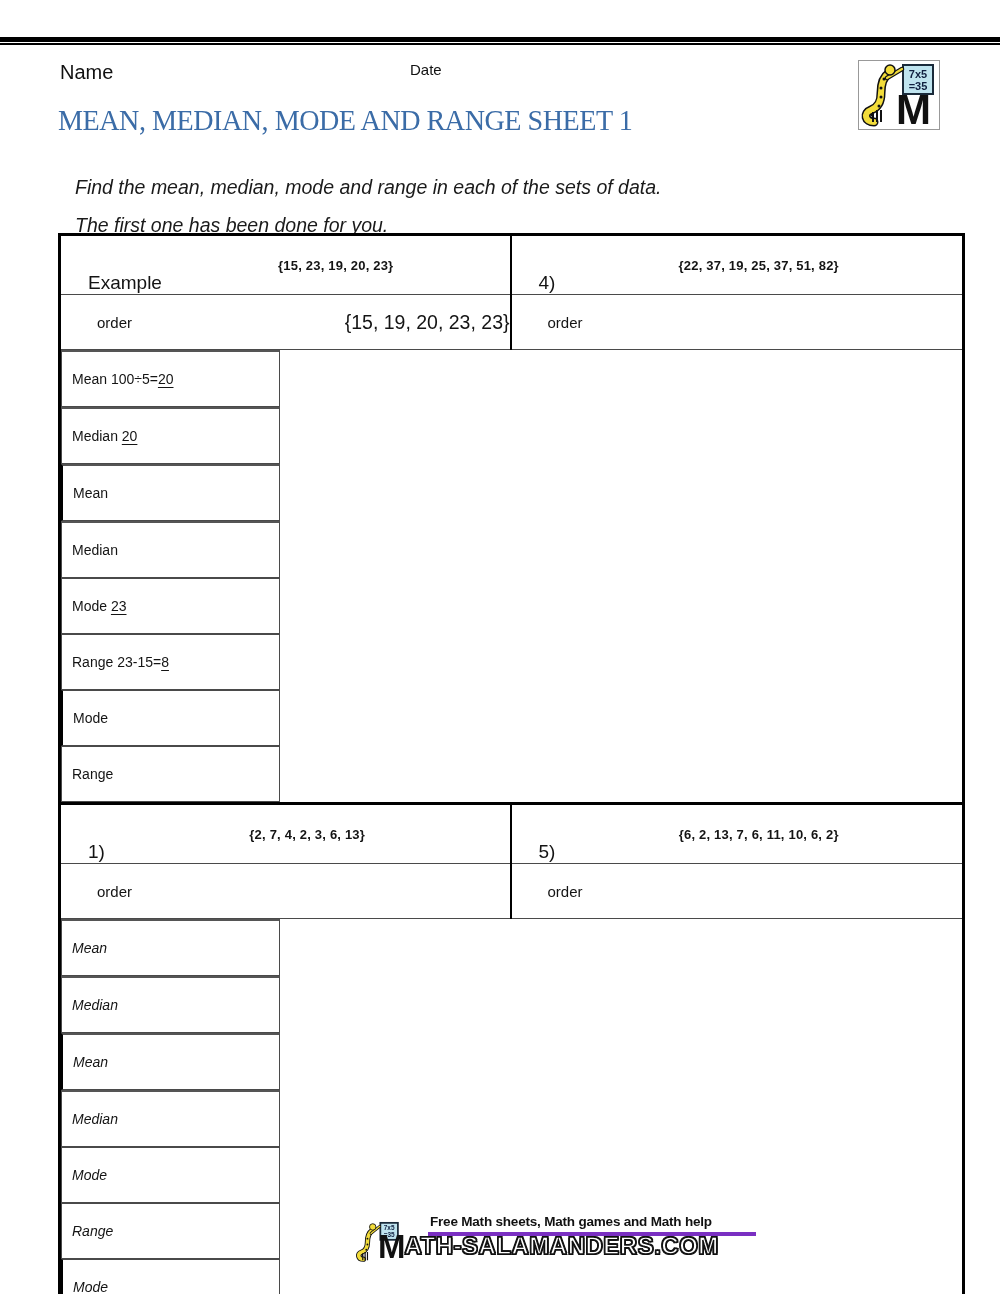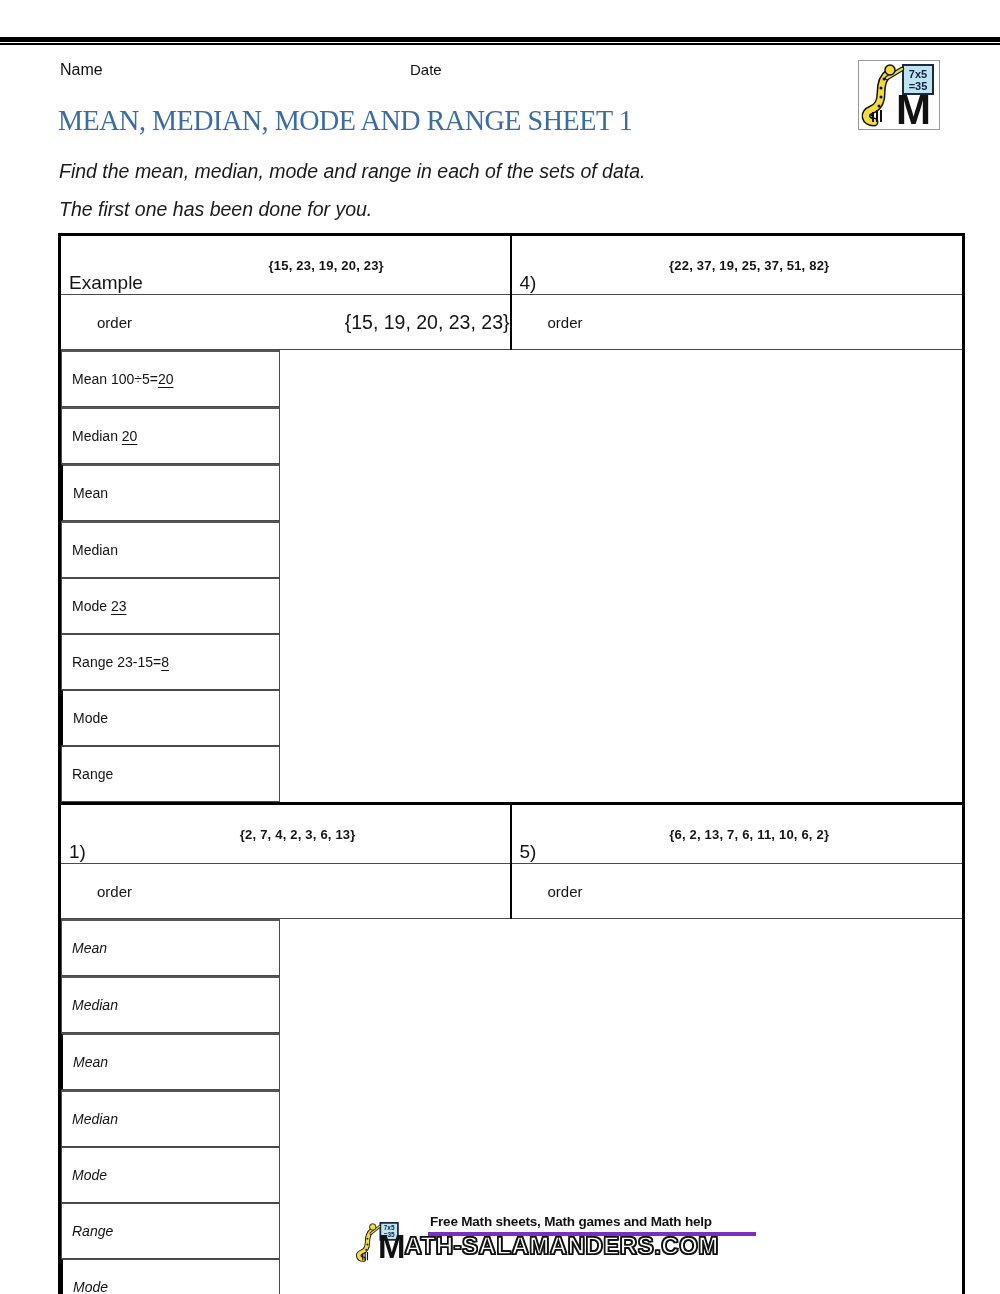--- a/index.html
+++ b/index.html
@@ -3,48 +3,48 @@
 <meta charset="utf-8">
 <style>
   html,body{margin:0;padding:0;background:#fff;}
   .page{position:relative;width:1000px;height:1294px;background:#fff;
         font-family:"Liberation Sans",sans-serif;color:#111;overflow:hidden;}
 
   
   .toprule{position:absolute;left:0;top:37px;width:1000px;height:8px;
            background:linear-gradient(to bottom,#000 0 5px,#fff 5px 6px,#000 6px 8px);}
 
-  .name-label{position:absolute;left:60px;top:61px;font-size:16px;}
+  .name-label{position:absolute;left:60px;top:61px;font-size:20px;}
   .date-label{position:absolute;left:410px;top:61px;font-size:15px;}
 
   .logo-box{position:absolute;left:858px;top:60px;width:82px;height:70px;}
 
   .title{position:absolute;left:58px;top:104px;margin:0;font-family:"Liberation Serif",serif;
          font-weight:normal;font-size:29px;letter-spacing:-0.5px;color:#3b6ca7;
          transform:scaleX(0.97);transform-origin:left;white-space:nowrap;}
 
-  .instr{position:absolute;left:59px;margin:0;font-size:19.5px;font-style:italic;color:#1a1a1a;text-align:center;}
+  .instr{position:absolute;left:59px;margin:16px;font-size:19.5px;font-style:italic;color:#1a1a1a;text-align:center;}
   .instr.l1{top:160px;}
   .instr.l2{top:198px;}
 
   
   .tablewrap{position:absolute;left:58px;top:233px;}
   table.ws{border-collapse:collapse;table-layout:fixed;width:904px;
            font-size:18px;color:#141414;}
   table.ws td{border:1px solid #4a4a4a;padding:0;vertical-align:middle;overflow:hidden;}
   table.ws{border:3px solid #000;}
   tr.block-top td{border-top:3px solid #000;}
   tr.r-mm td{border-top:2px solid #555;}
   td.mid{border-left:2px solid #000 !important;}
   tr.r-head td{height:57px;}
   tr.r-order td{height:54px;}
   tr.r-mm td,tr.r-mr td{height:54px;}
 
   .phead{display:flex;align-items:center;font-size:19px;}
-  .phead .num{padding-left:8px;white-space:pre;margin-top:36px;}
+  .phead .num{padding-left:27px;white-space:pre;margin-top:36px;}
   .phead .set{flex:1;text-align:center;font-size:13px;letter-spacing:0.2px;font-weight:bold;}
 
   .ocell{display:flex;align-items:center;}
   .ocell .order-label{padding-left:36px;font-size:15px;}
   .ocell .set{flex:1;text-align:right;font-size:19.5px;}
 
   .lab{display:flex;align-items:center;padding-left:10px !important;font-size:14px;}
   .lab .lab-t{white-space:pre;}
   .lab .ans{text-decoration:underline;text-underline-offset:3px;}
   tbody.hand .lab{font-style:italic;}

